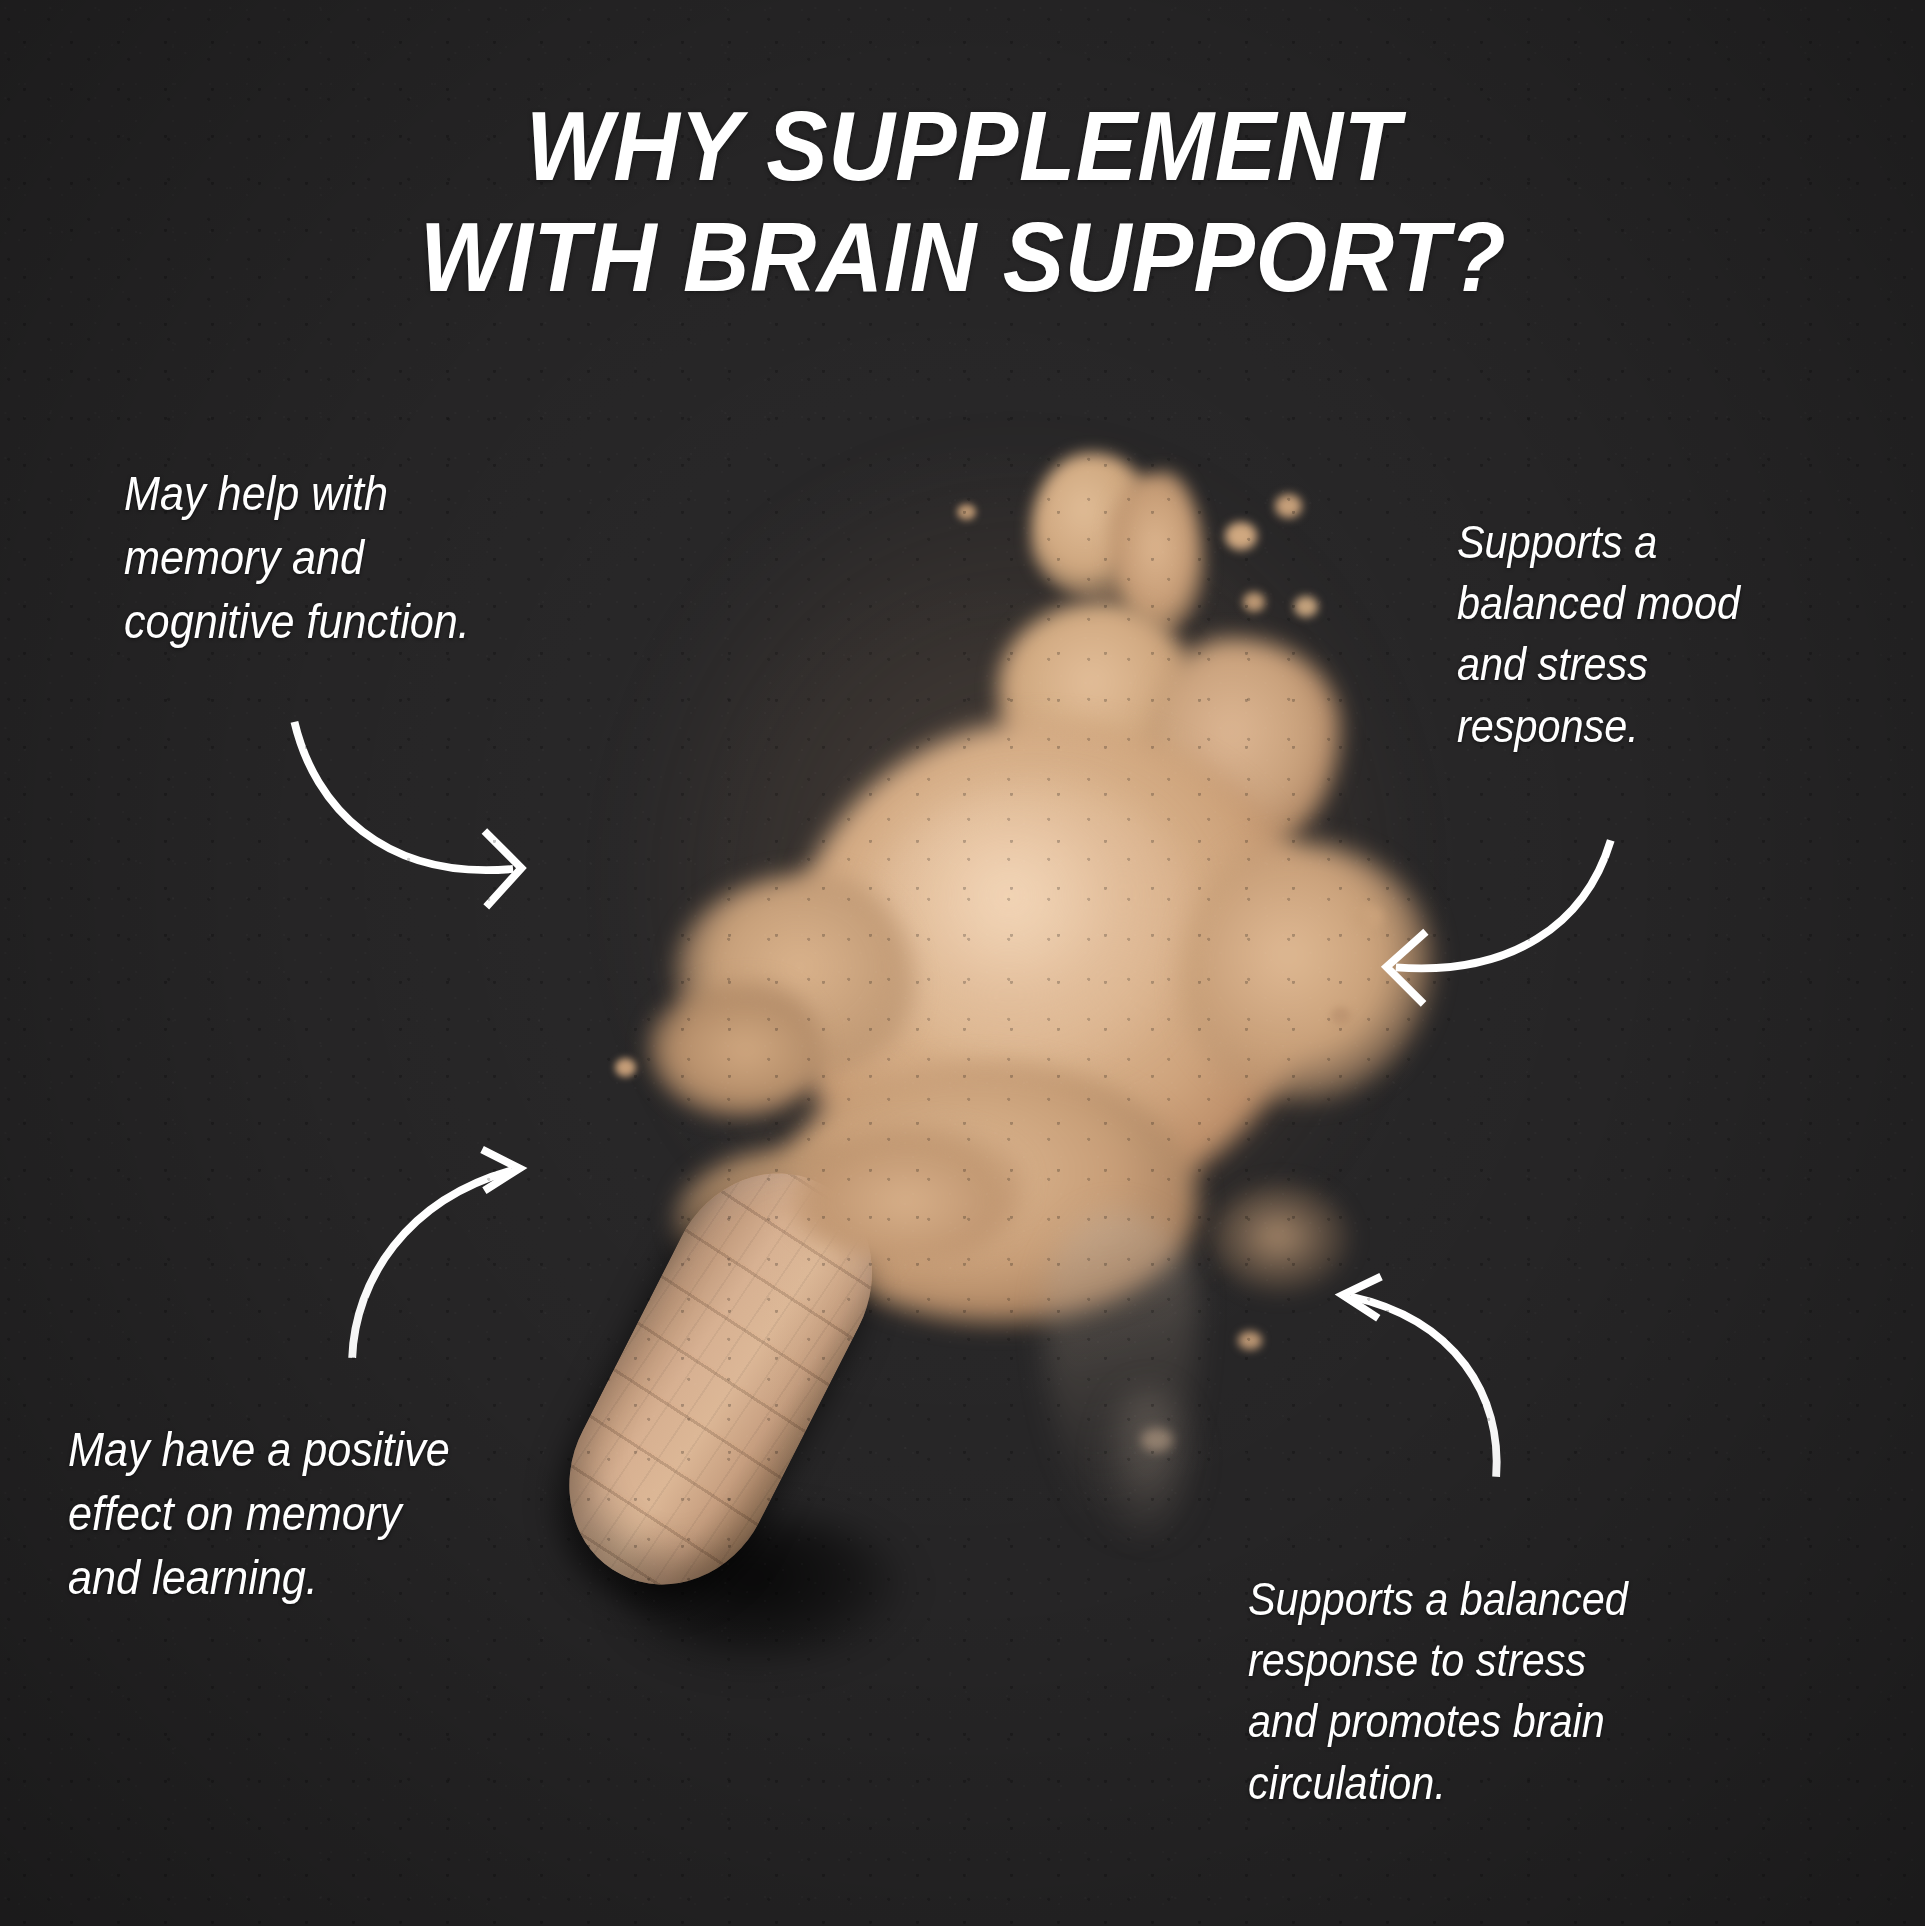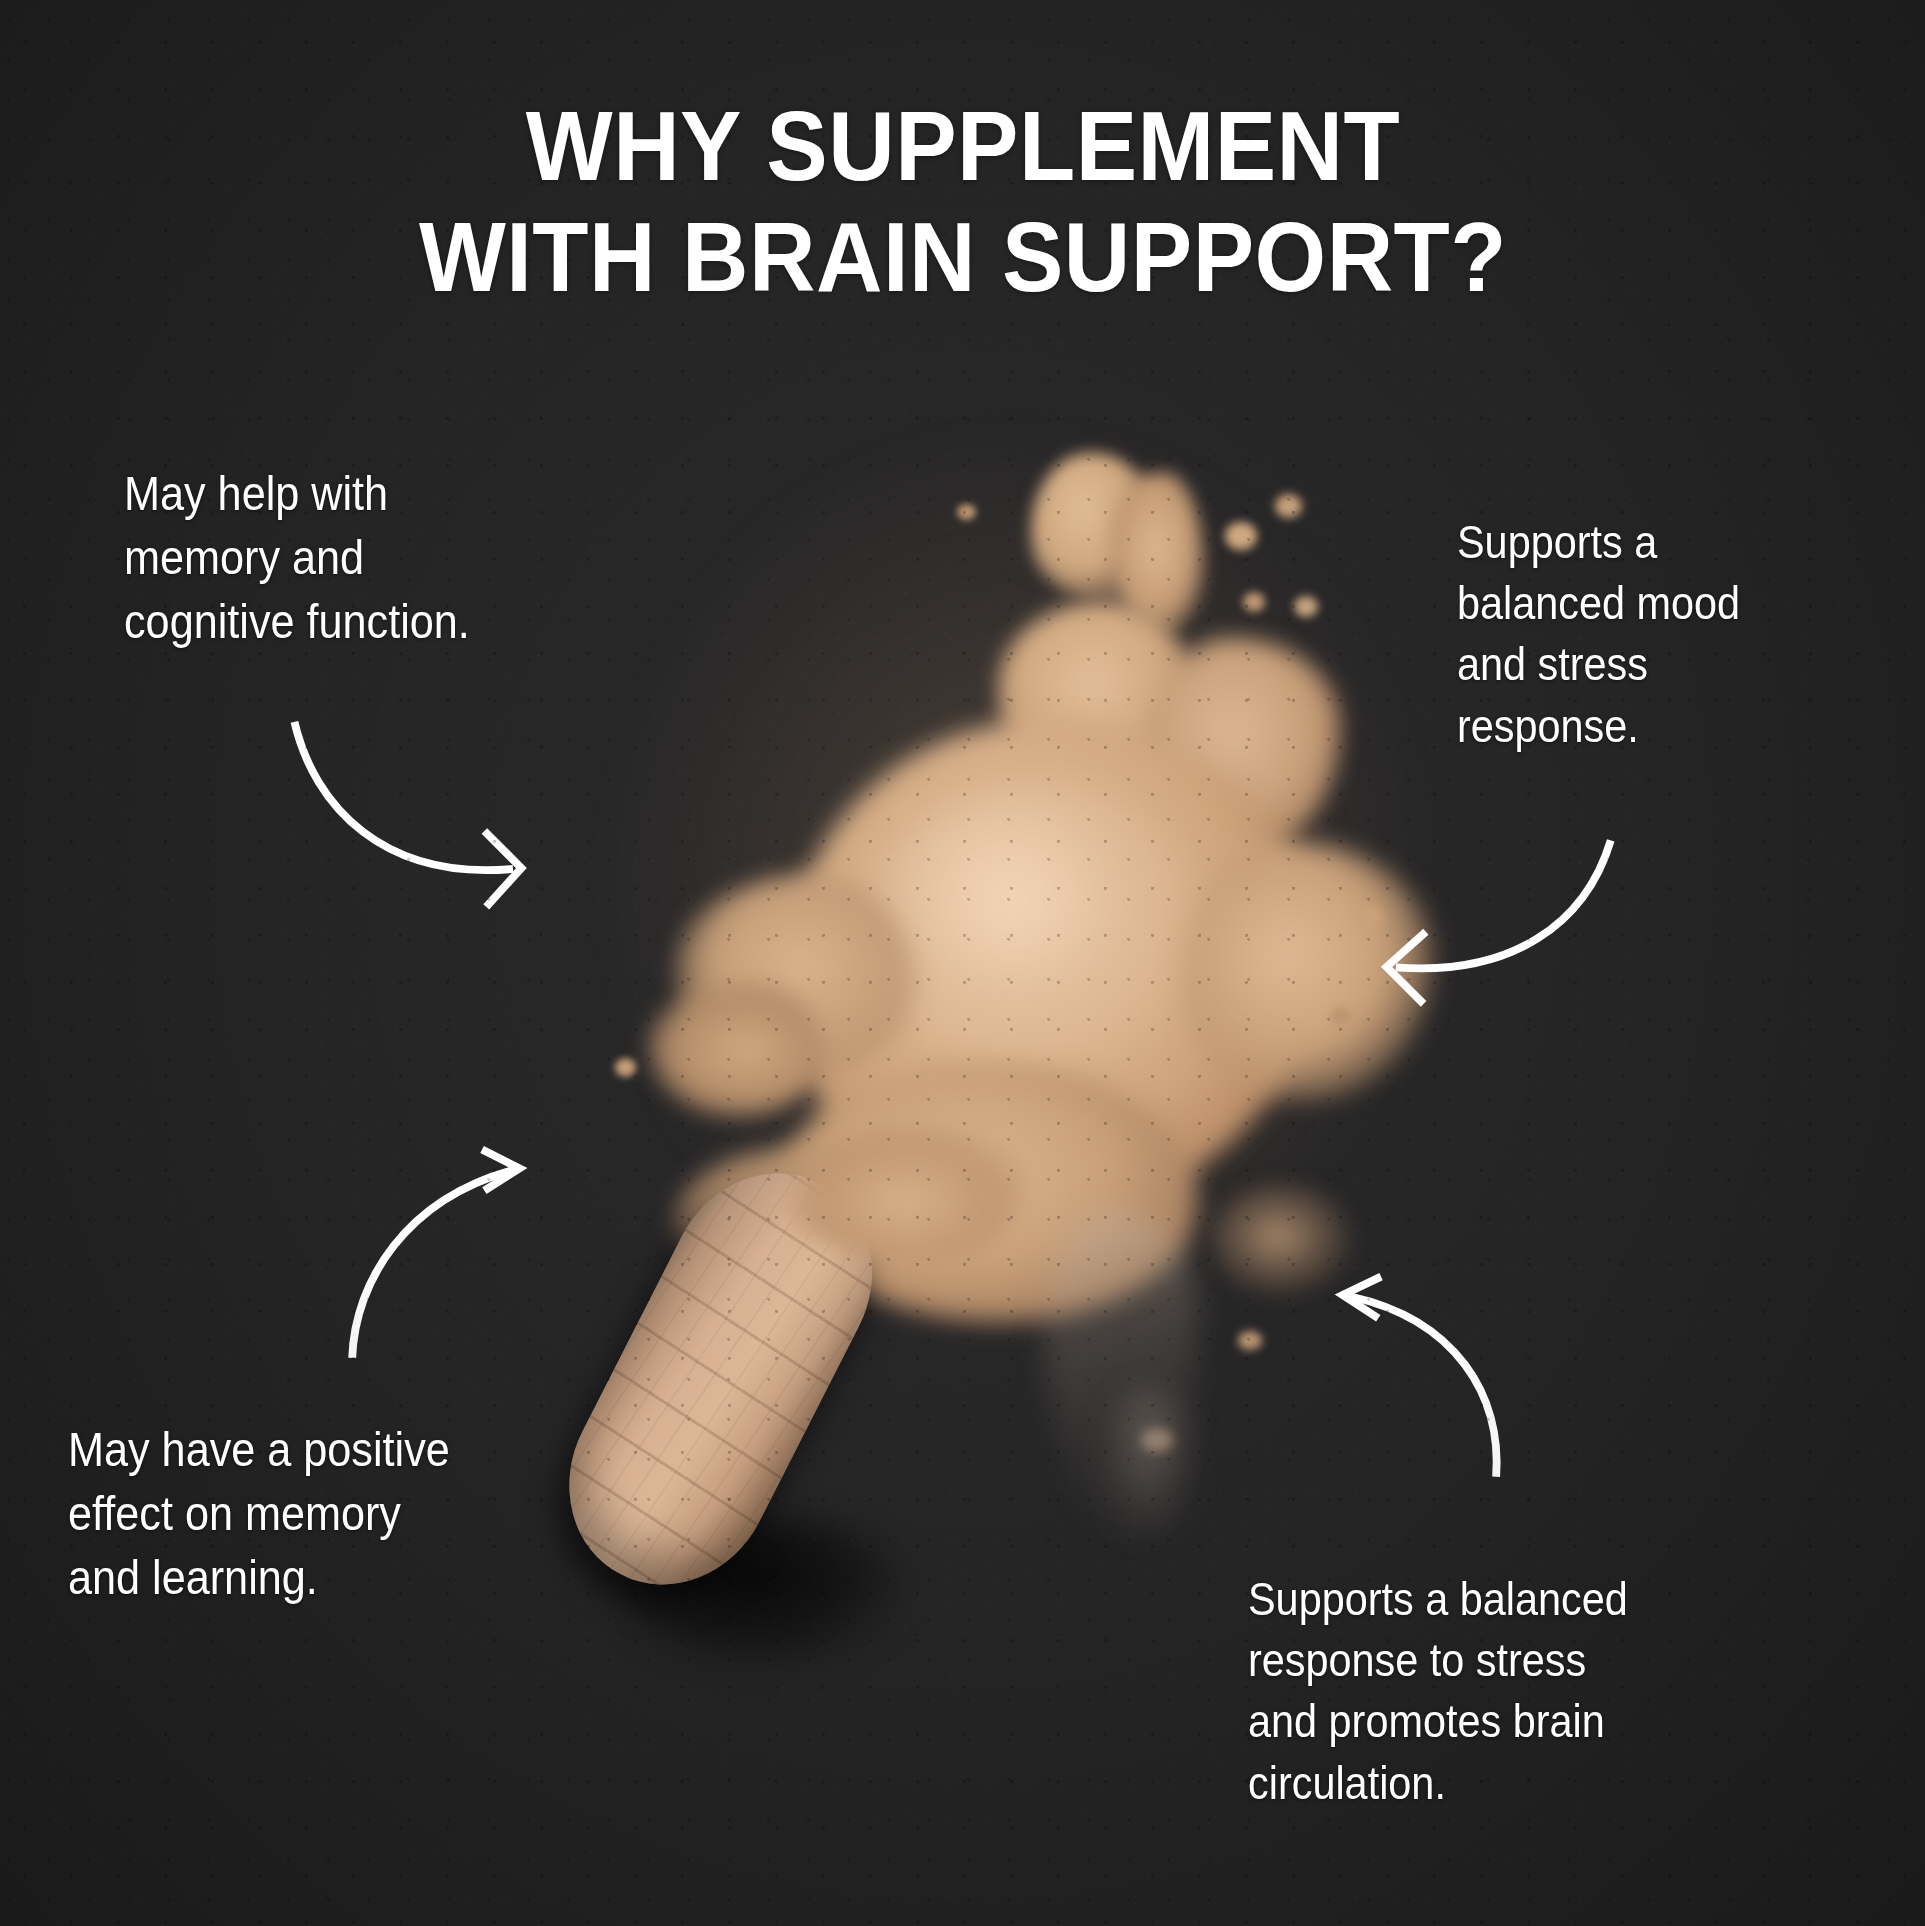--- a/index.html
+++ b/index.html
@@ -7,20 +7,21 @@
     padding: 0;
     background: #1d1c1d;
   }
   #stage {
     position: relative;
     width: 1926px;
     height: 1926px;
     background: #262526;
     overflow: hidden;
     font-family: "Liberation Sans", sans-serif;
+    font-style: italic;
   }
 
   
   .grain {
     position: absolute;
     inset: 0;
     pointer-events: none;
     background-image:
       radial-gradient(circle at 12% 18%, rgba(255,255,255,.028) 0 0.9px, transparent 1.4px),
       radial-gradient(circle at 37% 62%, rgba(255,255,255,.022) 0 0.9px, transparent 1.4px),

